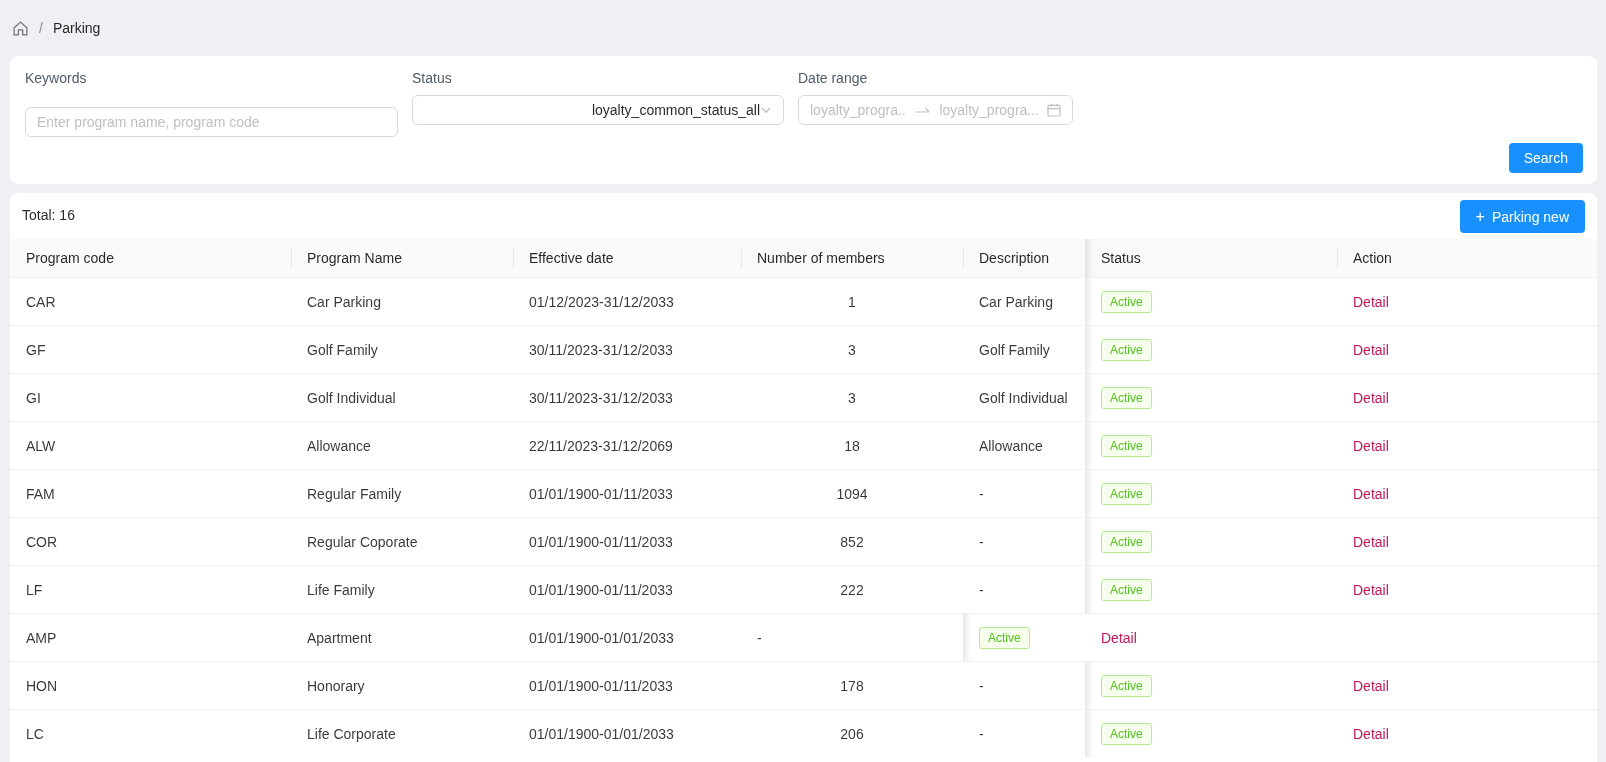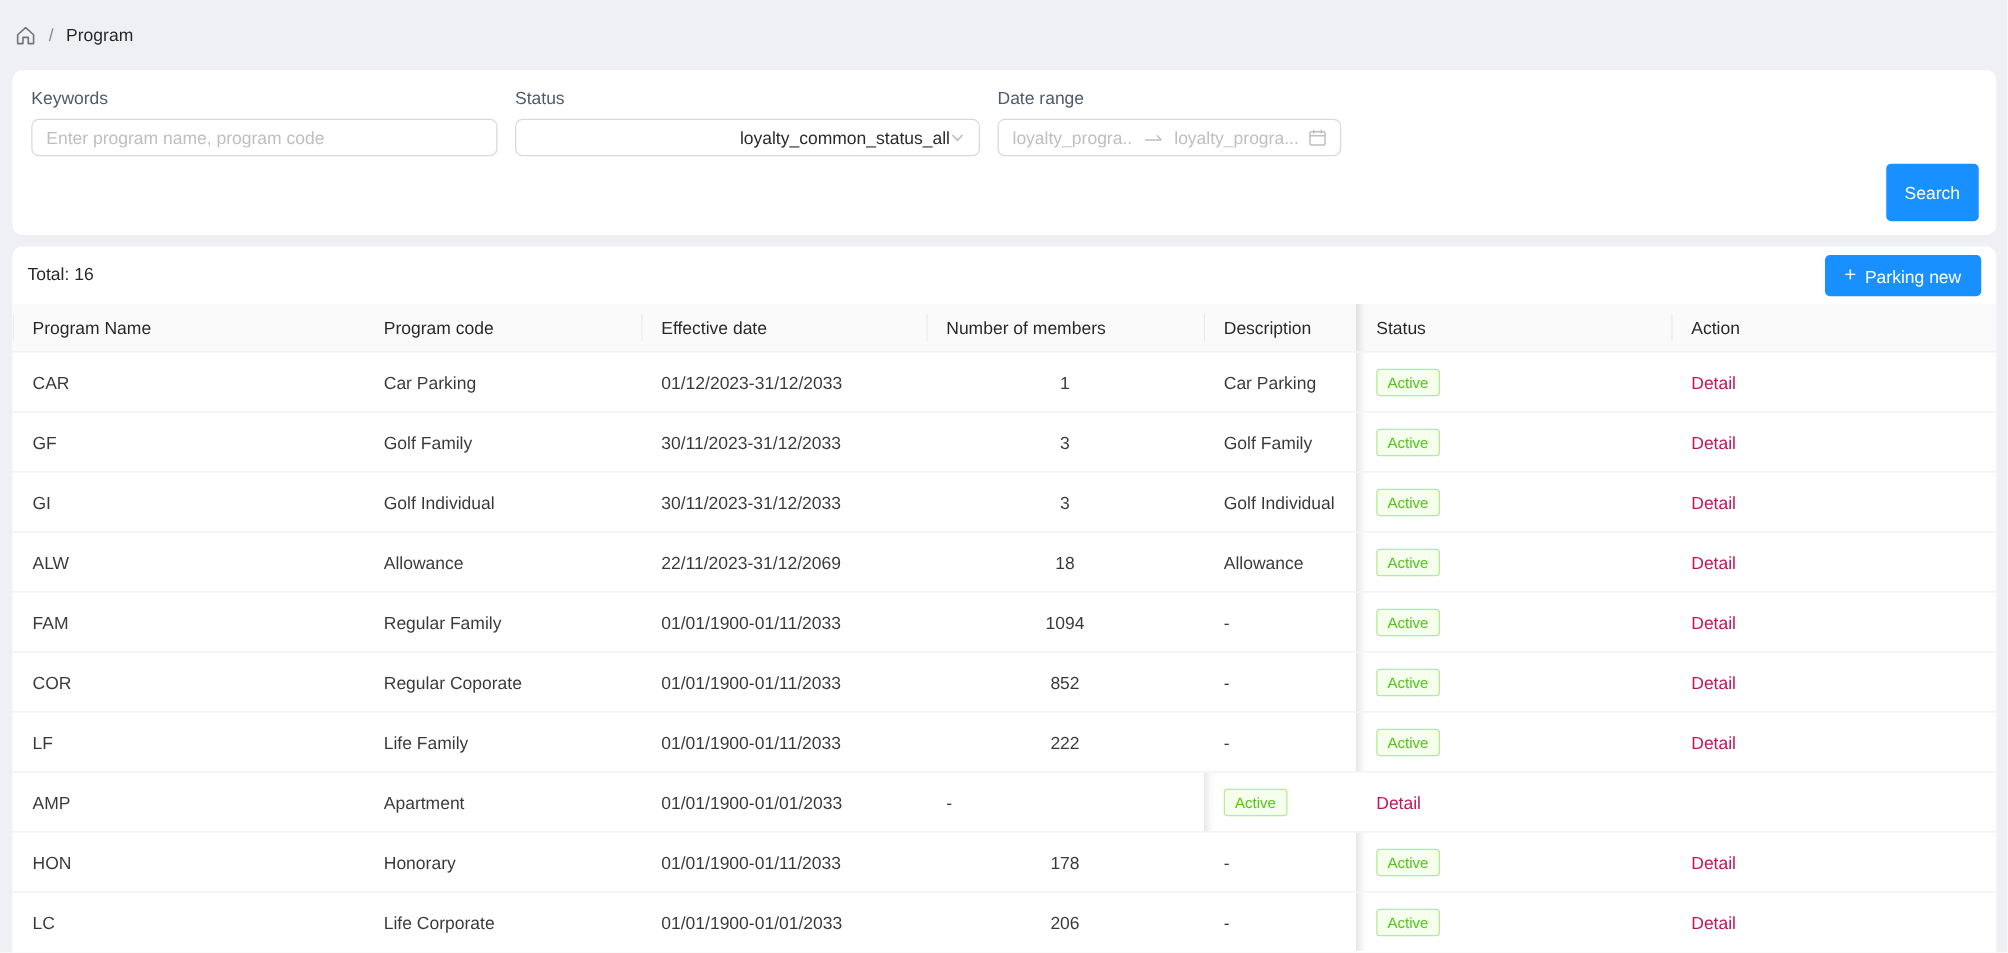--- a/index.html
+++ b/index.html
@@ -38,38 +38,38 @@
     height: 30px;
     border: 1px solid #d9d9d9;
     border-radius: 6px;
     background: #fff;
     display: flex;
     align-items: center;
     padding: 0 11px;
     font-size: 14px;
   }
   .text-input { width: 373px; }
-  input.text-input { outline: none; color: rgba(0,0,0,0.85); }
+  input.text-input { outline: none; color: rgba(0,0,0,0.85); margin-top: 12px; }
   input.text-input::placeholder { color: #bfbfbf; }
 
   .select-box { width: 372px; justify-content: flex-end; cursor: pointer; }
   .select-value { color: rgba(0,0,0,0.85); }
 
   .range-box { width: 275px; gap: 8px; cursor: pointer; }
   .range-ph { color: #bfbfbf; flex: 1; white-space: nowrap; overflow: hidden; }
   .range-ph.end { flex: 0 0 auto; }
 
   .filter-actions { display: flex; justify-content: flex-end; margin-top: 6px; padding-right: 0; }
 
   .btn-primary {
     background: #1890ff;
     color: #fff;
     border: none;
     border-radius: 4px;
-    height: 46px;
+    height: 30px;
     padding: 0 15px;
     font-size: 14px;
     cursor: pointer;
     display: inline-flex;
     align-items: center;
     gap: 7px;
   }
   .btn-primary .plus { font-size: 16px; line-height: 1; font-weight: 400; }
 
   
@@ -130,21 +130,21 @@
 </head>
 <body>
 
 <div class="breadcrumb">
   <span class="home-icon">
     <svg width="17" height="17" viewBox="0 0 24 24" fill="none" stroke="#737373" stroke-width="1.8" stroke-linejoin="round">
       <path d="M3 11 L12 3 L21 11 V21 H15 V14 H9 V21 H3 Z"></path>
     </svg>
   </span>
   <span class="crumb-sep">/</span>
-  <span class="crumb-current">Program</span>
+  <span class="crumb-current">Parking</span>
 </div>
 
 <div class="card filter-card">
   <div class="filter-row">
     <div class="filter-field">
       <span class="filter-label">Keywords</span>
       <input class="text-input" type="text" placeholder="Enter program name, program code" style="">
     </div>
     <div class="filter-field">
       <span class="filter-label">Status</span>
@@ -189,22 +189,22 @@
       <span>Total:</span>
       <b>16</b>
     </div>
     <button class="btn-primary create-btn">
       <span class="plus">+</span>
       <span>Parking new</span>
     </button>
   </div>
 
   <div class="grid-row t-head">
+      <div class="th c0">Program code</div>
       <div class="th c1 divider">Program Name</div>
-      <div class="th c0">Program code</div>
       <div class="th c2 divider">Effective date</div>
       <div class="th c3 divider">Number of members</div>
       <div class="th c4 divider">Description</div>
       <div class="th c5">Status</div>
       <div class="th c6 divider">Action</div>
     </div>
   <div class="t-body">
       <div class="grid-row tr">
         <div class="td c0">CAR</div>
         <div class="td c1">Car Parking</div>

